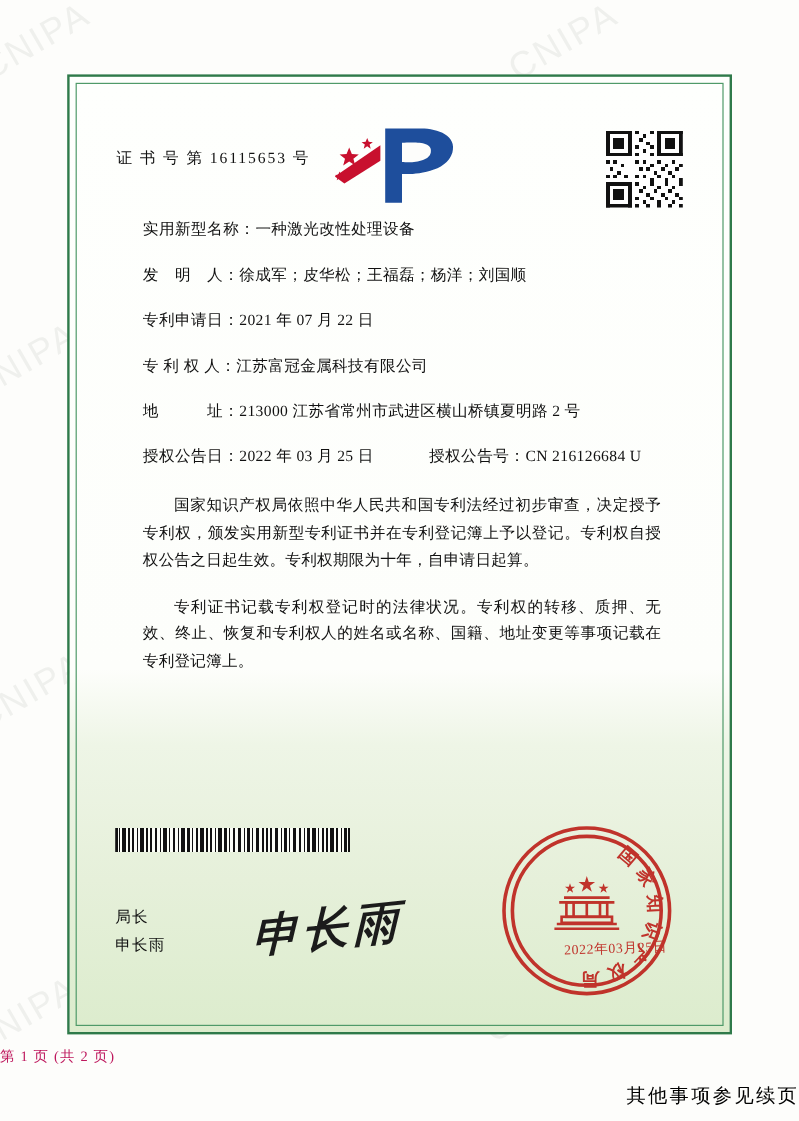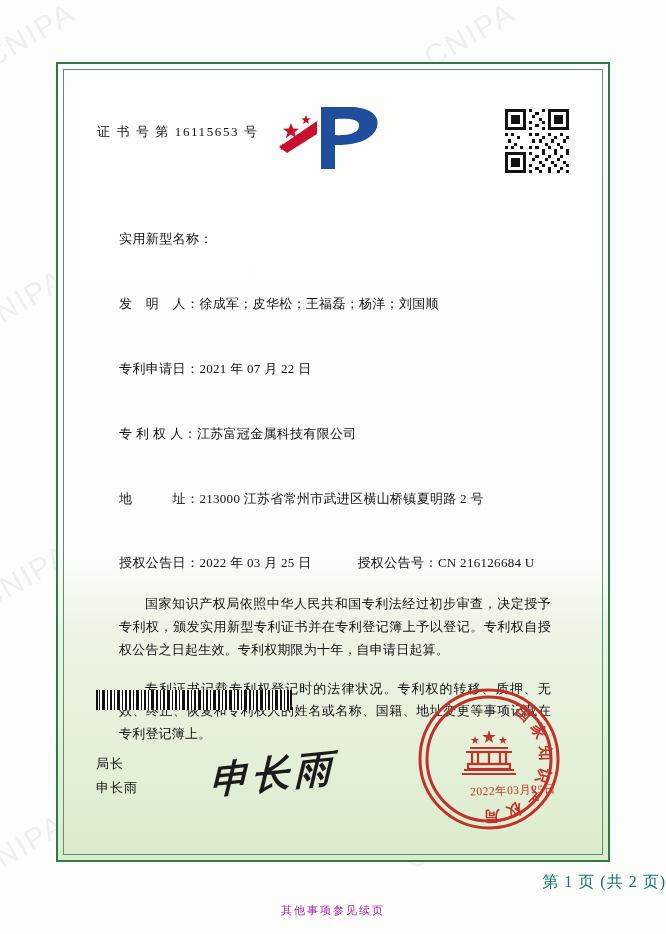--- a/index.html
+++ b/index.html
@@ -118,21 +118,20 @@
   .fields {
     padding: 0 18px 0 22px;
   }
   .frow {
     display: flex;
     align-items: baseline;
     font-size: 13px;
     color: #111;
     margin-bottom: 21px;
     line-height: 1.3;
-    margin-top: 48px;
   }
   .flabel {
     flex: 0 0 auto;
     white-space: pre;
     letter-spacing: 0.4px;
   }
   .fvalue {
     flex: 1 1 auto;
     letter-spacing: 0.3px;
   }
@@ -202,33 +201,33 @@
     white-space: nowrap;
     transform: rotate(-2deg);
   }
 
   
   .page-num {
     position: absolute;
     left: 0;
     right: 0;
     top: 872px;
-    text-align: right;
-    font-size: 16px;
-    color: #0f766e;
+    text-align: left;
+    font-size: 12px;
+    color: #be185d;
     letter-spacing: 1px;
   }
   .footnote {
     position: absolute;
     left: 0;
     right: 0;
     top: 903px;
-    text-align: center;
-    font-size: 11px;
-    color: #a21caf;
+    text-align: right;
+    font-size: 16px;
+    color: #000000;
     letter-spacing: 2px;
   }
 </style>
 </head>
 <body>
 
 <div id="page">
 
   <div class="wm w1">CNIPA</div>
   <div class="wm w2">CNIPA</div>
@@ -345,20 +344,21 @@
             </g>
           </svg>
         </div>
       </div>
 
 
       <div class="fields">
 
         <div class="frow">
           <span class="flabel">实用新型名称：</span>
+          <span class="fvalue">一种激光改性处理设备</span>
         </div>
 
         <div class="frow">
           <span class="flabel">发　明　人：</span>
           <span class="fvalue">徐成军；皮华松；王福磊；杨洋；刘国顺</span>
         </div>
 
 
         <div class="frow">
           <span class="flabel">专利申请日：</span>

